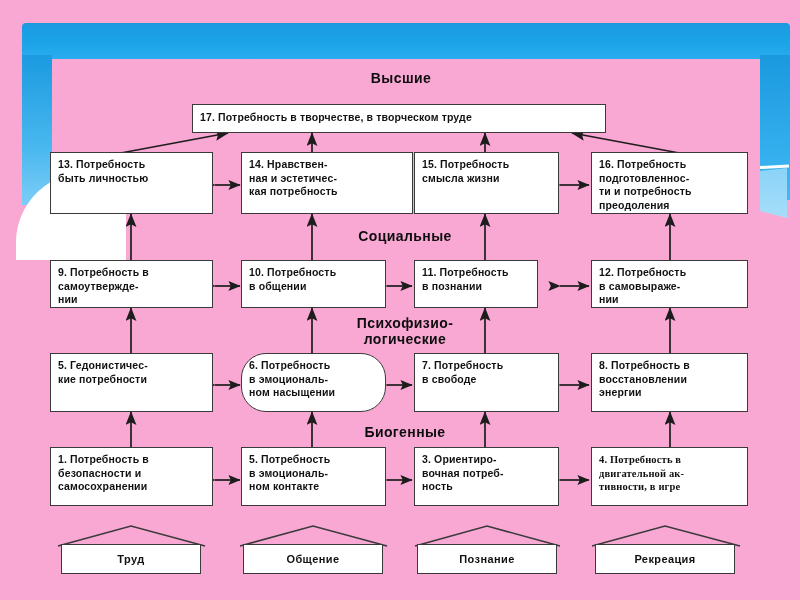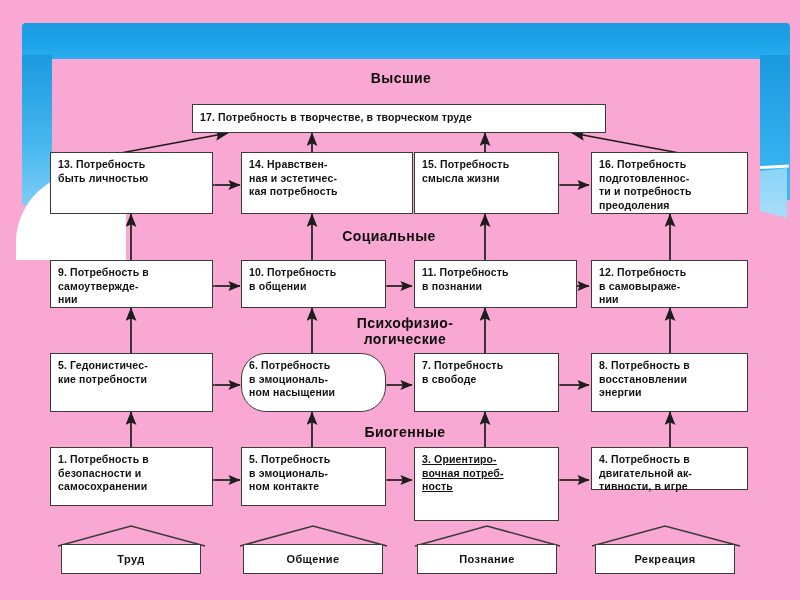--- a/index.html
+++ b/index.html
@@ -183,21 +183,21 @@
 
     <g stroke="#3a3a3a" stroke-width="1.6" fill="none">
       <polyline points="58,546 131,526 205,546"></polyline>
       <polyline points="240,546 313,526 387,546"></polyline>
       <polyline points="415,546 487,526 560,546"></polyline>
       <polyline points="592,546 665,526 740,546"></polyline>
     </g>
   </svg>
 
   <div class="section-head" style="left:336px; top:70px; width:130px;">Высшие</div>
-  <div class="section-head" style="left:314px; top:228px; width:150px;">Социальные</div>
+  <div class="section-head" style="left:330px; top:228px; width:150px;">Социальные</div>
   <div class="section-head" style="left:325px; top:315px; width:160px;">Психофизио-
 логические</div>
   <div class="section-head" style="left:340px; top:424px; width:130px;">Биогенные</div>
 
   <div class="nbox" style="left:192px; top:104px; width:414px; height:29px; padding-top:6px; text-align:left;">17. Потребность в творчестве, в творческом труде</div>
 
   <div class="nbox" style="left:50px;  top:152px; width:163px; height:62px;">13. Потребность
 быть личностью</div>
   <div class="nbox" style="left:241px; top:152px; width:172px; height:62px;">14. Нравствен-
 ная и эстетичес-
@@ -207,21 +207,21 @@
   <div class="nbox" style="left:591px; top:152px; width:157px; height:62px;">16. Потребность
 подготовленнос-
 ти и потребность
 преодоления</div>
 
   <div class="nbox" style="left:50px;  top:260px; width:163px; height:48px;">9. Потребность в
 самоутвержде-
 нии</div>
   <div class="nbox" style="left:241px; top:260px; width:145px; height:48px;">10. Потребность
 в общении</div>
-  <div class="nbox" style="left:414px; top:260px; width:163px; height:48px;">11. Потребность
+  <div class="nbox" style="left:414px; top:260px; width:124px; height:48px;">11. Потребность
 в познании</div>
   <div class="nbox" style="left:591px; top:260px; width:157px; height:48px;">12. Потребность
 в самовыраже-
 нии</div>
 
   <div class="nbox" style="left:50px;  top:353px; width:163px; height:59px;">5. Гедонистичес-
 кие потребности</div>
   <div class="nbox" style="left:241px; top:353px; width:145px; height:59px;border-radius:25px;">6. Потребность
 в эмоциональ-
 ном насыщении</div>
@@ -230,24 +230,24 @@
   <div class="nbox" style="left:591px; top:353px; width:157px; height:59px;">8. Потребность в
 восстановлении
 энергии</div>
 
   <div class="nbox" style="left:50px;  top:447px; width:163px; height:59px;">1. Потребность в
 безопасности и
 самосохранении</div>
   <div class="nbox" style="left:241px; top:447px; width:145px; height:59px;">5. Потребность
 в эмоциональ-
 ном контакте</div>
-  <div class="nbox" style="left:414px; top:447px; width:145px; height:74px;text-decoration:underline;">3. Ориентиро-
+  <div class="nbox" style="left:414px; top:447px; width:145px; height:59px;">3. Ориентиро-
 вочная потреб-
 ность</div>
-  <div class="nbox" style="left:591px; top:447px; width:157px; height:43px;">4. Потребность в
+  <div class="nbox" style="left:591px; top:447px; width:157px; height:59px;font-family:Liberation Serif, serif;">4. Потребность в
 двигательной ак-
 тивности, в игре</div>
 
   <div class="base" style="left:56px; top:528px;">
     <div class="plate">Труд</div>
   </div>
   <div class="base" style="left:238px; top:528px;">
     <div class="plate">Общение</div>
   </div>
   <div class="base" style="left:412px; top:528px;">

